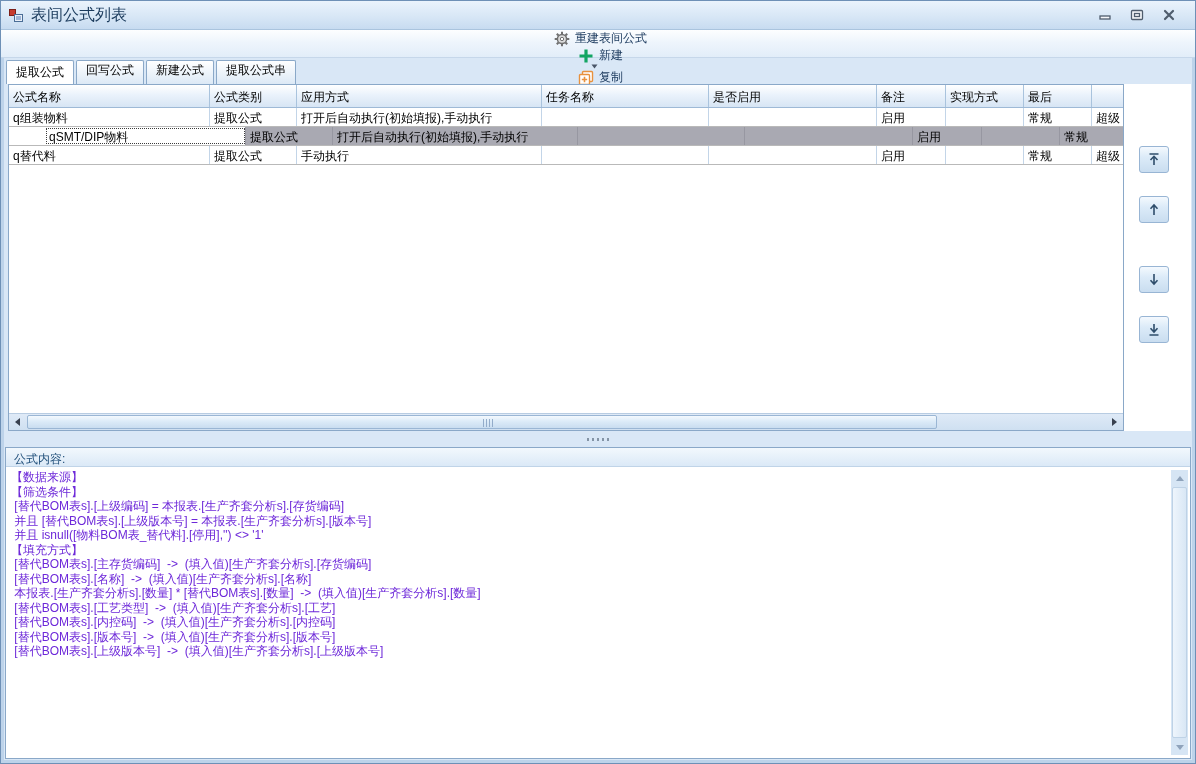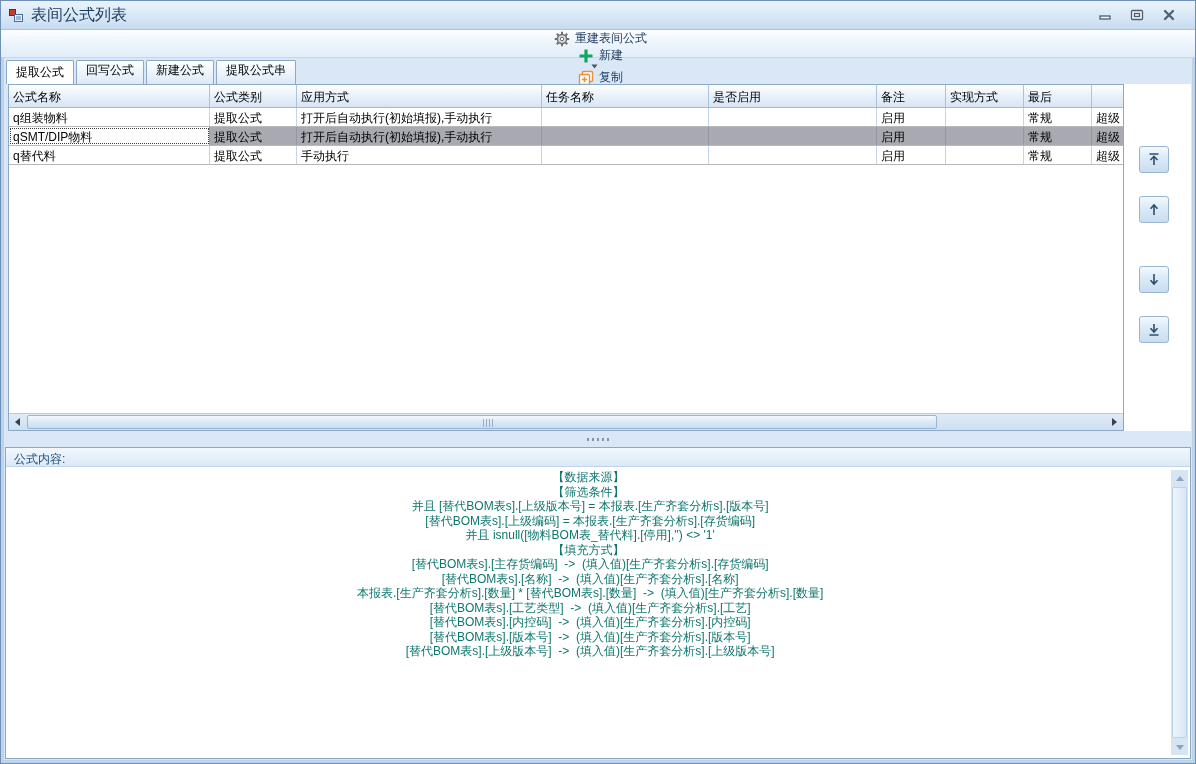--- a/index.html
+++ b/index.html
@@ -47,21 +47,21 @@
   .hcell:nth-child(1),.cell:nth-child(1){width:201px}
   .hcell:nth-child(2),.cell:nth-child(2){width:87px}
   .hcell:nth-child(3),.cell:nth-child(3){width:245px}
   .hcell:nth-child(4),.cell:nth-child(4){width:167px}
   .hcell:nth-child(5),.cell:nth-child(5){width:168px}
   .hcell:nth-child(6),.cell:nth-child(6){width:69px}
   .hcell:nth-child(7),.cell:nth-child(7){width:78px}
   .hcell:nth-child(8),.cell:nth-child(8){width:68px}
   .hcell:nth-child(9),.cell:nth-child(9){width:60px}
   .grow.selected .cell { background:#a9a9b2; border-right-color:#9797a1; }
-  .grow.selected .cell:first-child { background:#fff; outline:1px dotted #3c3c3c; outline-offset:-2px; }
+  .grow.selected .cell:first-child { background:#fff; outline:1px dotted #3c3c3c; outline-offset:-2px;margin-left:36px; }
 
   
   .hscroll { position:absolute; left:0; right:0; bottom:0; height:17px;
              background:linear-gradient(180deg,#dfeaf7,#cfe0f1); border-top:1px solid #b8cce2; }
   .hs-arrow { position:absolute; top:0; width:17px; height:16px; display:flex; align-items:center; justify-content:center; }
   .hs-arrow.left { left:0; } .hs-arrow.right { right:0; }
   .tri-left { width:0; height:0; border-right:5px solid #39414f; border-top:4px solid transparent; border-bottom:4px solid transparent; }
   .tri-right { width:0; height:0; border-left:5px solid #39414f; border-top:4px solid transparent; border-bottom:4px solid transparent; }
   .hs-thumb { position:absolute; left:18px; width:910px; top:1px; height:14px;
               background:linear-gradient(180deg,#f4f9fe 0%,#dcebf8 45%,#c9ddf0 100%);
@@ -78,21 +78,21 @@
   
   .splitter { position:absolute; left:4px; right:4px; top:431px; height:16px; display:flex; align-items:center; justify-content:center; }
   .splitter-dots { width:23px; height:3px; background:repeating-linear-gradient(90deg,#8494a6 0 2px,transparent 2px 5px); }
 
   
   .formula-panel { position:absolute; left:5px; top:447px; width:1186px; height:312px;
                    border:1px solid #8aa8c8; background:#fff; }
   .fp-header { height:19px; background:linear-gradient(180deg,#f2f8fd,#dbe9f7); border-bottom:1px solid #c0d4e8;
                font-size:12px; color:#1f4e79; padding:3px 0 0 8px; }
   .fp-content { position:relative; height:291px; background:#fff; overflow:hidden; padding:3px 24px 0 5px; }
-  .fp-line { font-size:12px; line-height:14.5px; color:#0f766e; white-space:pre;text-align:center; }
+  .fp-line { font-size:12px; line-height:14.5px; color:#6d28d9; white-space:pre; }
   .vscroll { position:absolute; top:22px; right:2px; bottom:3px; width:17px; background:#d6e5f4; }
   .vs-arrow { position:absolute; left:0; width:17px; height:16px; display:flex; align-items:center; justify-content:center; }
   .vs-arrow.up { top:0; } .vs-arrow.down { bottom:0; }
   .tri-up { width:0; height:0; border-bottom:5px solid #8fa3bb; border-left:4px solid transparent; border-right:4px solid transparent; }
   .tri-down { width:0; height:0; border-top:5px solid #8fa3bb; border-left:4px solid transparent; border-right:4px solid transparent; }
   .vs-thumb { position:absolute; left:1px; right:1px; top:17px; bottom:17px;
               background:linear-gradient(90deg,#eef5fc,#d9e7f5); border:1px solid #bed2e6; border-radius:2px; }
 </style>
 </head>
 <body>
@@ -298,22 +298,22 @@
 
   <div class="splitter">
     <div class="splitter-dots"></div>
   </div>
 
   <div class="formula-panel">
     <div class="fp-header">公式内容:</div>
     <div class="fp-content">
       <div class="fp-line">【数据来源】</div>
       <div class="fp-line">【筛选条件】</div>
+      <div class="fp-line"> [替代BOM表s].[上级编码] = 本报表.[生产齐套分析s].[存货编码]</div>
       <div class="fp-line"> 并且 [替代BOM表s].[上级版本号] = 本报表.[生产齐套分析s].[版本号]</div>
-      <div class="fp-line"> [替代BOM表s].[上级编码] = 本报表.[生产齐套分析s].[存货编码]</div>
       <div class="fp-line"> 并且 isnull([物料BOM表_替代料].[停用],'') &lt;&gt; '1'</div>
       <div class="fp-line">【填充方式】</div>
       <div class="fp-line"> [替代BOM表s].[主存货编码]  -&gt;  (填入值)[生产齐套分析s].[存货编码]</div>
       <div class="fp-line"> [替代BOM表s].[名称]  -&gt;  (填入值)[生产齐套分析s].[名称]</div>
       <div class="fp-line"> 本报表.[生产齐套分析s].[数量] * [替代BOM表s].[数量]  -&gt;  (填入值)[生产齐套分析s].[数量]</div>
       <div class="fp-line"> [替代BOM表s].[工艺类型]  -&gt;  (填入值)[生产齐套分析s].[工艺]</div>
       <div class="fp-line"> [替代BOM表s].[内控码]  -&gt;  (填入值)[生产齐套分析s].[内控码]</div>
       <div class="fp-line"> [替代BOM表s].[版本号]  -&gt;  (填入值)[生产齐套分析s].[版本号]</div>
       <div class="fp-line"> [替代BOM表s].[上级版本号]  -&gt;  (填入值)[生产齐套分析s].[上级版本号]</div>
     </div>

